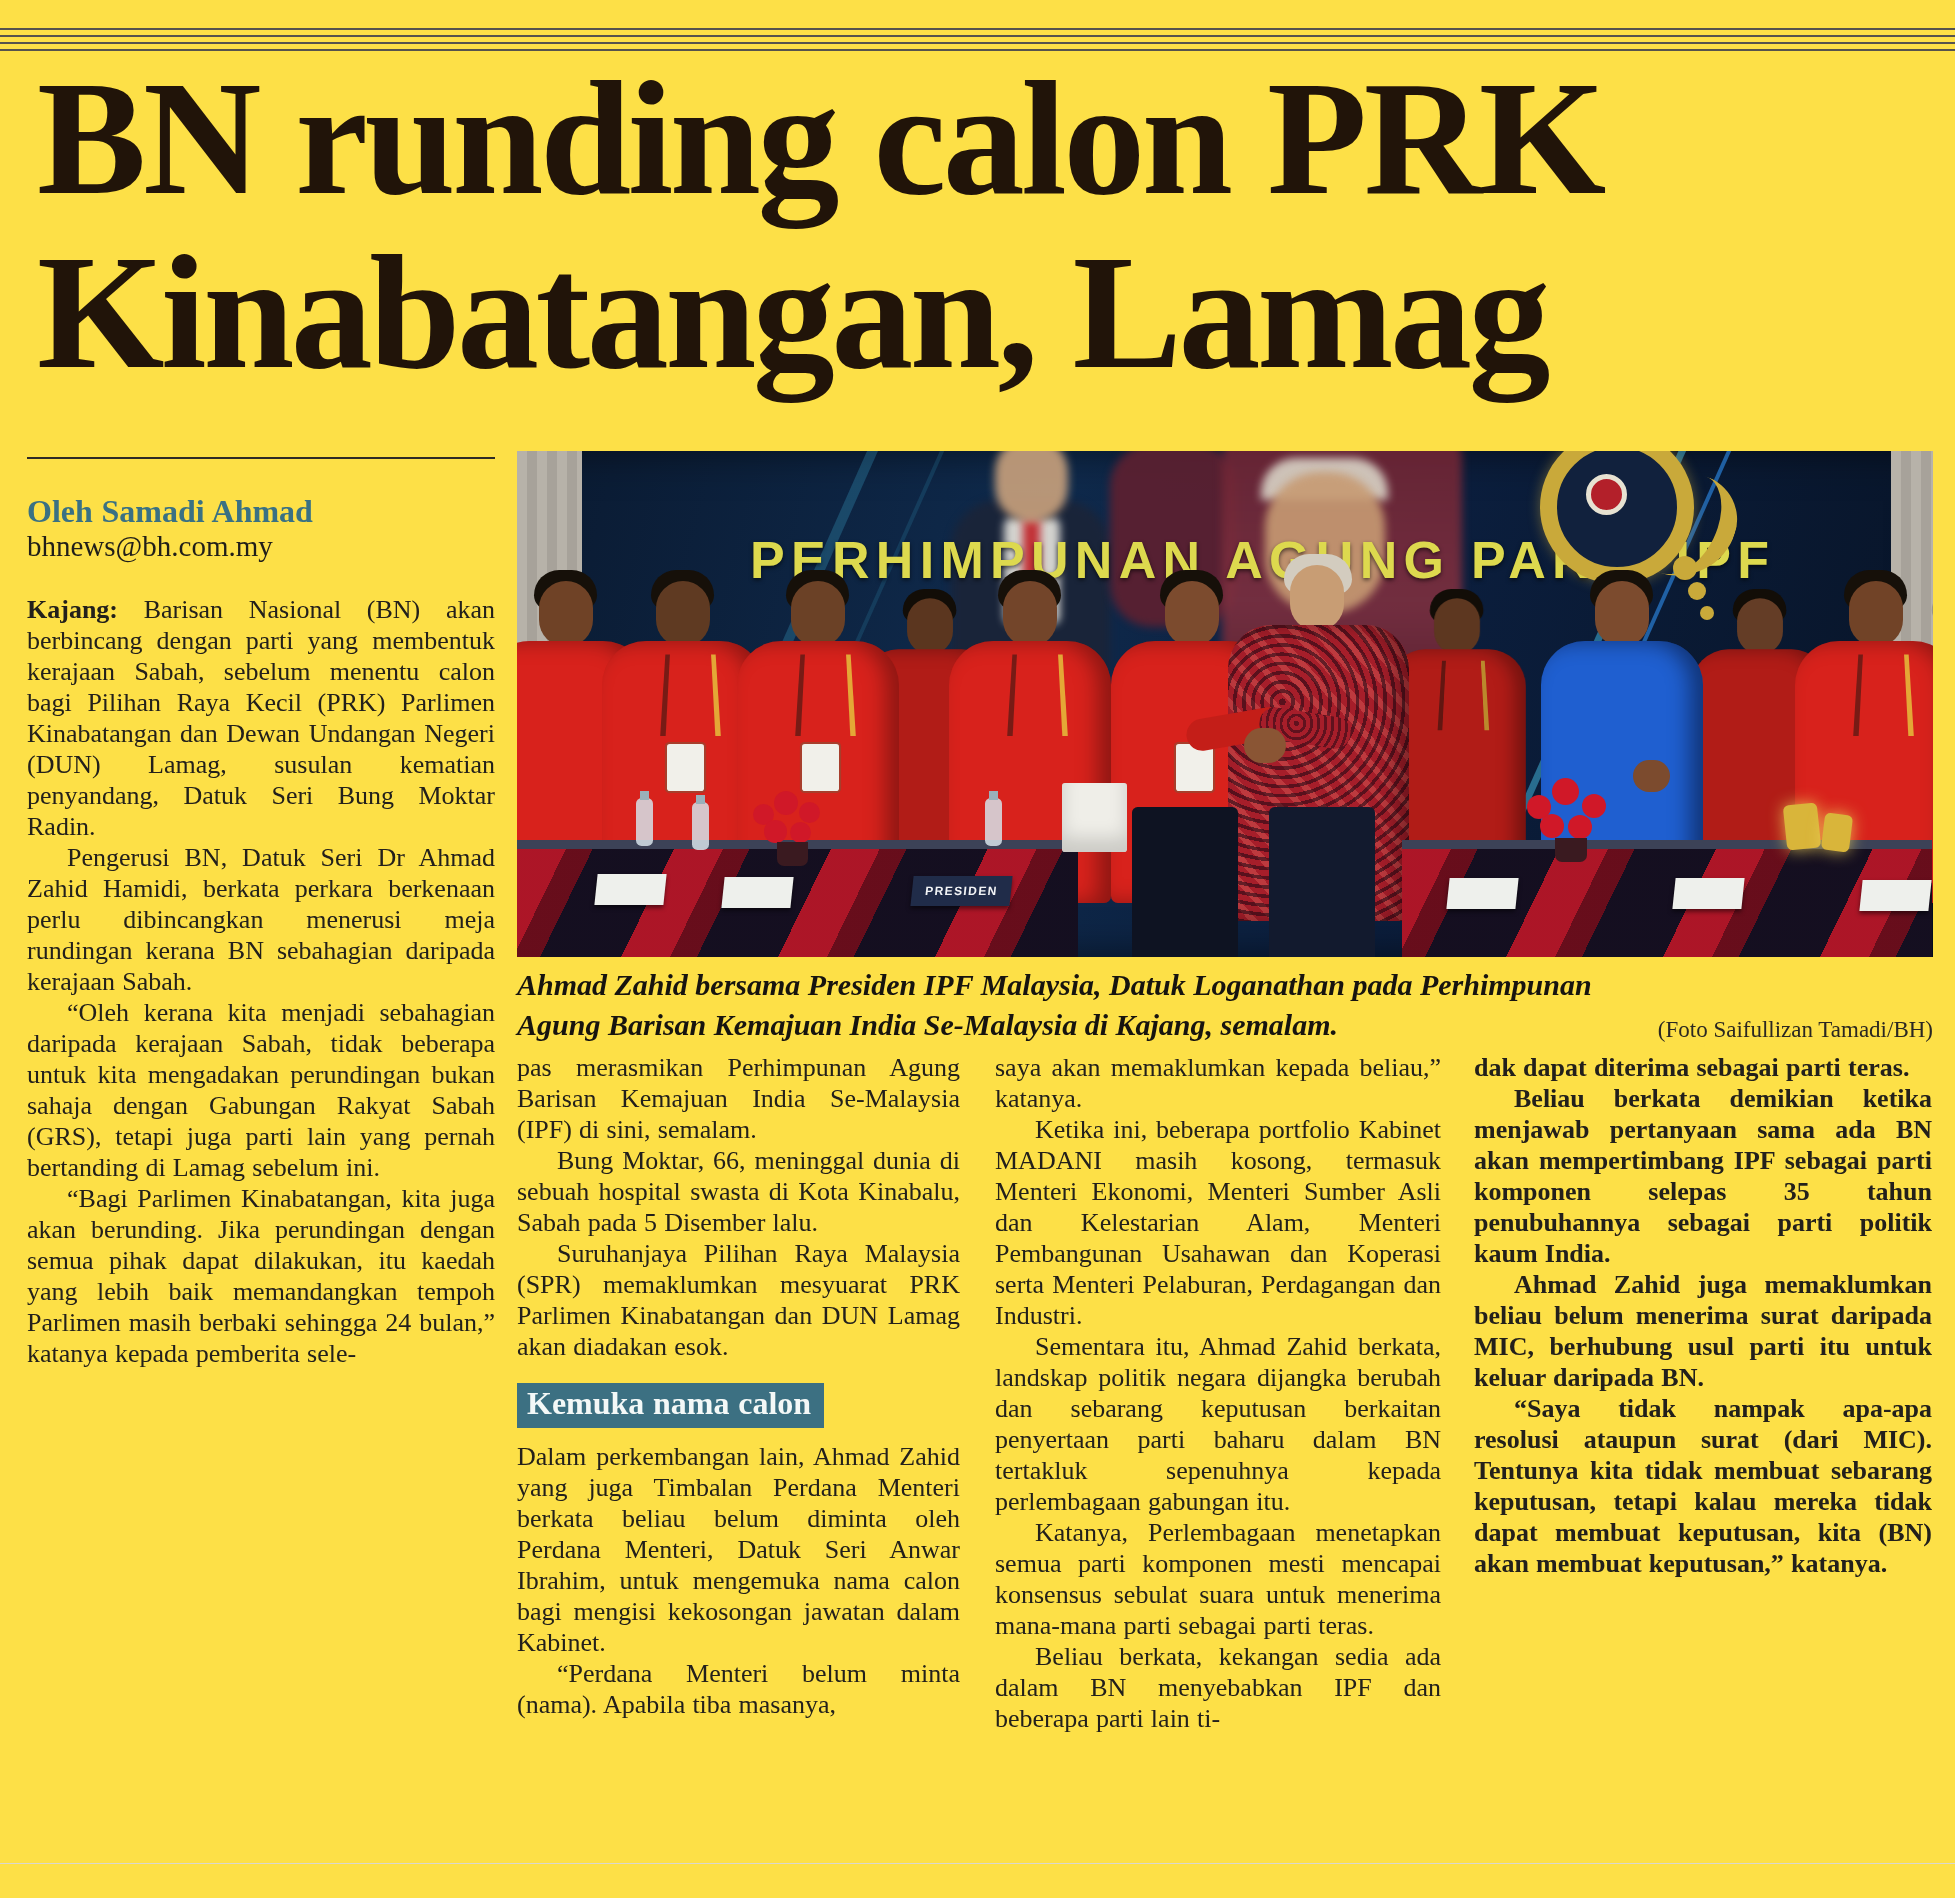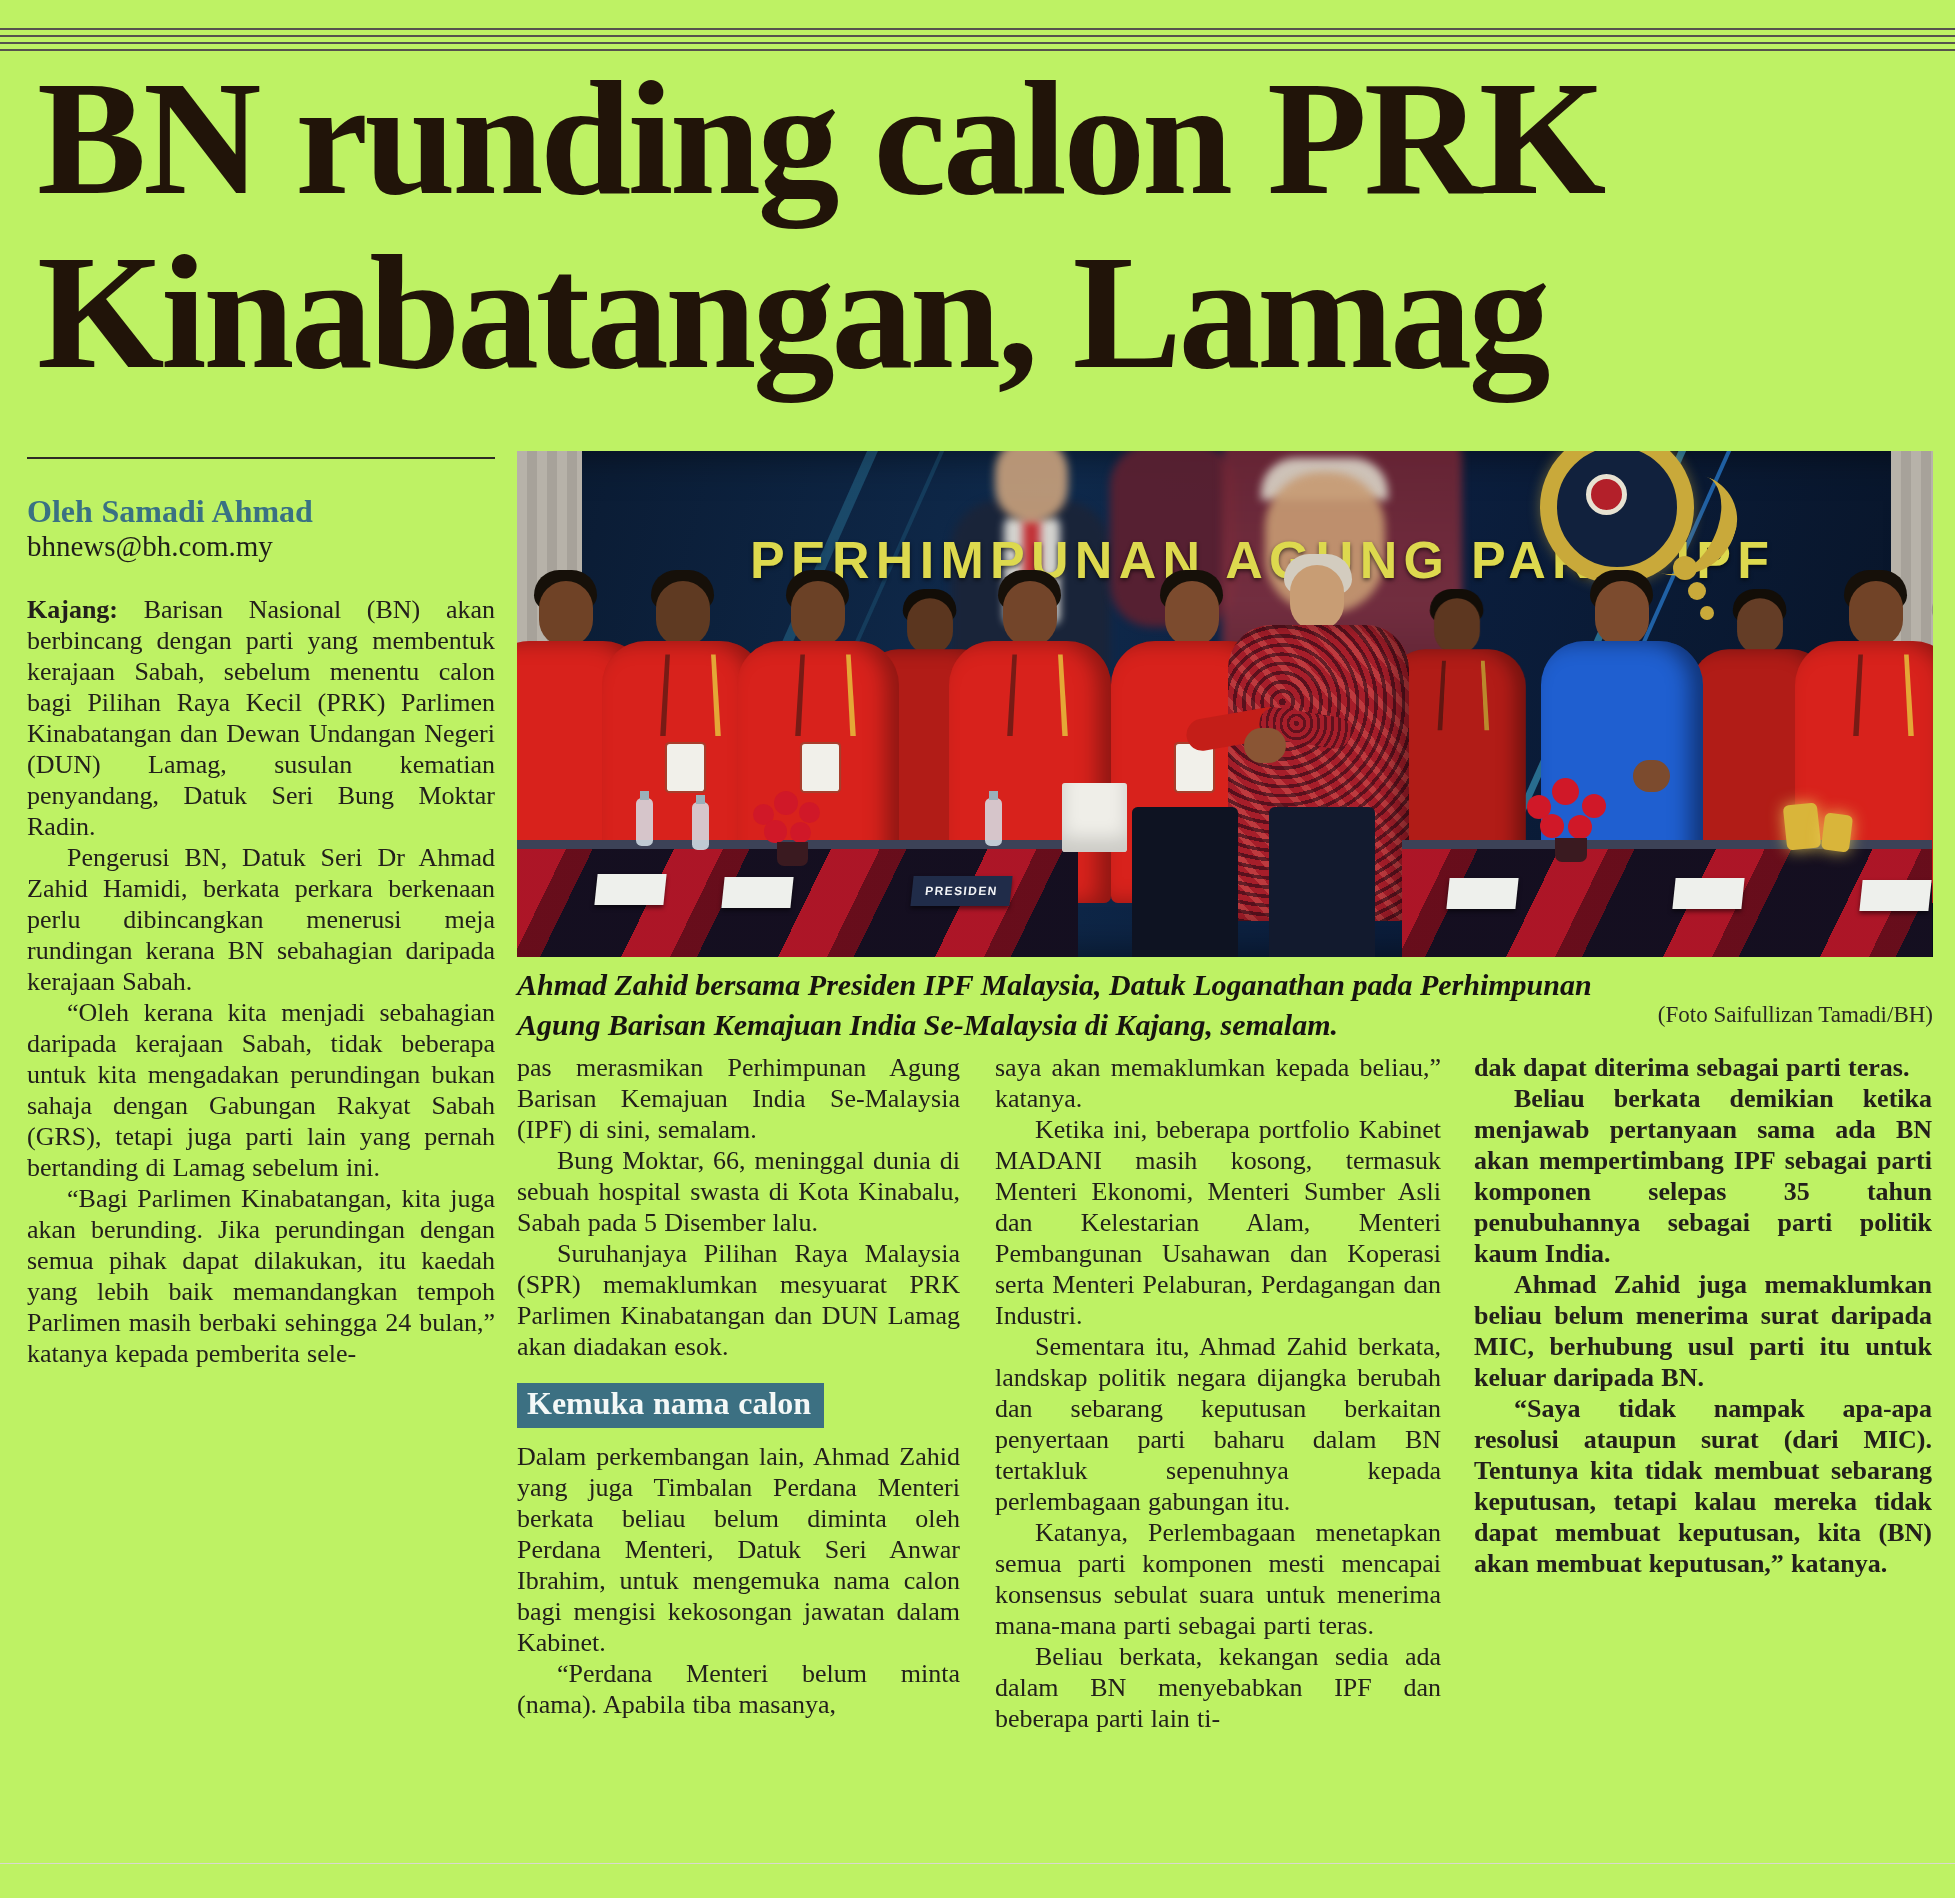--- a/index.html
+++ b/index.html
@@ -1,16 +1,16 @@
 <!DOCTYPE html>
 <html style="font-size:11.3px"><head>
 <meta charset="utf-8">
 <style>
   html,body{margin:0;padding:0;background:#efeeea;}
-  .page{position:relative;width:1955px;height:1898px;background:#bef264;overflow:hidden;
+  .page{position:relative;width:1955px;height:1898px;background:#fde047;overflow:hidden;
         font-family:"Liberation Serif", serif;color:#26231e;}
   
   .rule{position:absolute;left:0;width:1955px;height:2.1px;background:#56534d;}
   .bottom-hairline{position:absolute;left:0;top:1863px;width:1955px;height:1.4px;background:#d9d7d0;}
 
   
   .headline{position:absolute;left:37px;top:51px;width:1848px;
             font-size:164px;line-height:174px;font-weight:700;letter-spacing:-3.5px;
             color:#211409;}
 
@@ -32,21 +32,21 @@
   .colB{position:absolute;left:517px;top:1052px;width:443px;}
   .colC{position:absolute;left:995px;top:1052px;width:446px;}
   .colD{position:absolute;left:1474px;top:1052px;width:458px;font-weight:bold;}
 
   .section-header{display:inline-block;margin:21px 0 12.7px 0;padding:1.4px 12.7px 5.6px 10px;
                   background:#3c7082;color:#f3f8f7;font-weight:700;font-size:32px;line-height:38px;}
 
   
   .caption-wrap{position:absolute;left:517px;top:965px;width:1416px;height:83px;}
   .caption{width:1114px;font-size:30px;line-height:40px;font-weight:700;font-style:italic;color:#17140f;}
-  .credit{position:absolute;right:0;bottom:20px;font-size:23px;color:#2a2722;}
+  .credit{position:absolute;right:0;bottom:5px;font-size:23px;color:#2a2722;}
 
   
   .photo{position:absolute;left:517px;top:451px;width:1416px;height:506px;overflow:hidden;
          background:linear-gradient(104deg,#0a1a31 0%,#0f2a4c 35%,#0b1e3d 62%,#081427 100%);
          box-shadow:inset 0 0 42px rgba(0,0,0,.55);}
   .streak{position:absolute;background:rgba(60,170,210,.28);transform:rotate(24deg);z-index:1;}
   .s1{left:247px;top:-85px;width:10px;height:635px;}
   .s2{left:332px;top:-113px;width:4.2px;height:635px;opacity:.6;}
   .s3{left:1058px;top:-56px;width:7px;height:578px;background:rgba(70,190,230,.5);}
   .s4{left:1100px;top:-42px;width:3.5px;height:578px;background:rgba(42,127,212,.7);}

